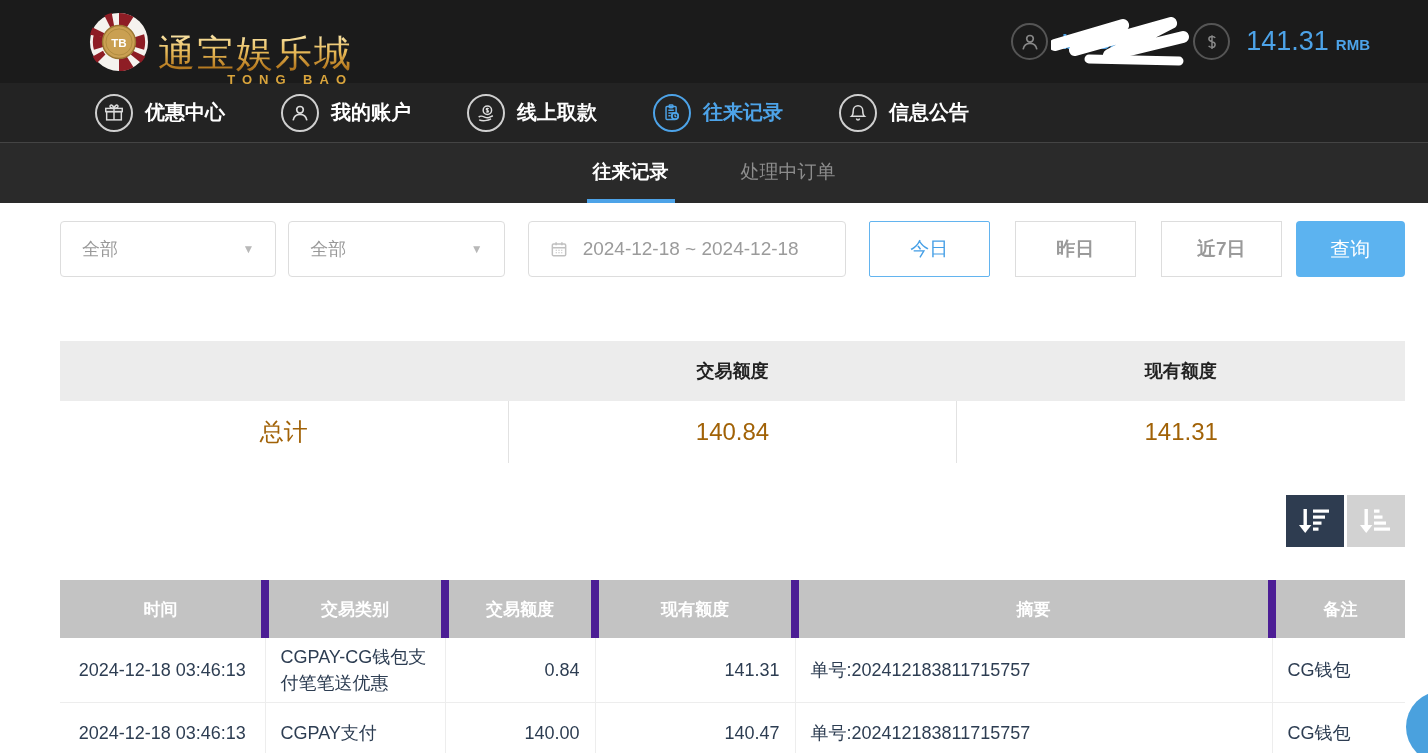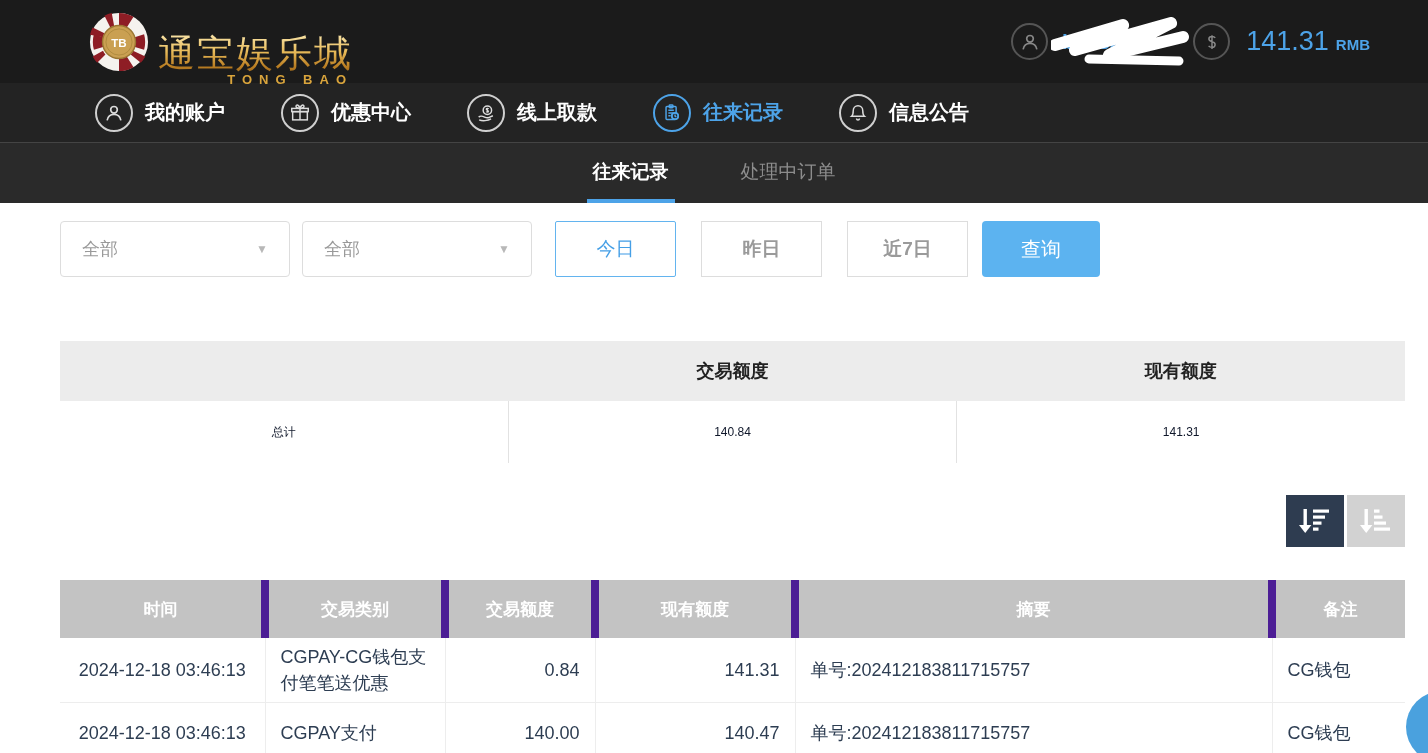--- a/index.html
+++ b/index.html
@@ -62,21 +62,21 @@
   .seg-btn.active { border-color:#63b4ef; color:#459fe6; z-index:1; border-radius:2px; }
   .search-btn { margin-left:14px; width:118px; background:#5cb3f0; color:#fff; border:none;
     border-radius:4px; font-size:20px; cursor:pointer; font-family:inherit; }
 
   
   .summary { margin-top:64px; }
   .summary-row { display:flex; }
   .summary-head { height:60px; background:#ececec; }
   .summary-head .cell { font-size:18px; font-weight:bold; color:#222; }
   .summary-body { height:62px; background:#fff; }
-  .summary-body .cell { font-size:12px; color:#0f172a; }
+  .summary-body .cell { font-size:24px; color:#a16207; }
   .summary-body .cell + .cell { border-left:1px solid #e2e2e2; }
   .summary .cell { flex:1; display:flex; align-items:center; justify-content:center; }
 
   
   .sort-row { margin-top:32px; display:flex; justify-content:flex-end; }
   .sort-btn { width:58px; height:52px; border:none; display:flex; align-items:center;
     justify-content:center; cursor:pointer; padding:0; }
   .sort-desc { background:#2e3c50; }
   .sort-asc { background:#d2d2d2; margin-left:3px; }
 
@@ -151,36 +151,36 @@
       </span>
       <span class="balance-num">141.31</span>
       <span class="balance-cur">RMB</span>
     </div>
   </div>
 </div>
 
 <div class="navbar">
   <div class="nav-item">
     <span class="nav-icon">
-      <svg width="22" height="22" viewBox="0 0 24 24" fill="none" stroke="currentColor" stroke-width="1.8">
-        <circle cx="12" cy="8.5" r="3.6"></circle>
-          <path d="M4.5 20 C5.5 14.8 9 13.5 12 13.5 C15 13.5 18.5 14.8 19.5 20"></path>
-      </svg>
-    </span>
-    <span class="nav-label">我的账户</span>
-  </div>
-  <div class="nav-item">
-    <span class="nav-icon">
       <svg width="22" height="22" viewBox="0 0 24 24" fill="none" stroke="currentColor" stroke-width="1.6">
         <rect x="4" y="10.5" width="16" height="9"></rect>
           <rect x="3" y="7" width="18" height="3.5"></rect>
         <path d="M12 7 V19.5 M12 7 C9 7 7.2 5.8 7.7 4.2 C8.2 2.7 11 3 12 7 Z M12 7 C15 7 16.8 5.8 16.3 4.2 C15.8 2.7 13 3 12 7 Z"></path>
       </svg>
     </span>
     <span class="nav-label">优惠中心</span>
+  </div>
+  <div class="nav-item">
+    <span class="nav-icon">
+      <svg width="22" height="22" viewBox="0 0 24 24" fill="none" stroke="currentColor" stroke-width="1.8">
+        <circle cx="12" cy="8.5" r="3.6"></circle>
+          <path d="M4.5 20 C5.5 14.8 9 13.5 12 13.5 C15 13.5 18.5 14.8 19.5 20"></path>
+      </svg>
+    </span>
+    <span class="nav-label">我的账户</span>
   </div>
   <div class="nav-item">
     <span class="nav-icon">
       <svg width="22" height="22" viewBox="0 0 24 24" fill="none" stroke="currentColor" stroke-width="1.6">
         <circle cx="13.5" cy="9" r="4.6"></circle>
         <path d="M13.5 6.3 V11.7 M15 7.4 C15 7.4 14.4 6.9 13.5 6.9 C12.6 6.9 12.2 7.4 12.2 7.9 C12.2 9.3 14.8 8.7 14.8 10.1 C14.8 10.7 14.2 11.2 13.5 11.2 C12.6 11.2 12.1 10.6 12.1 10.6" stroke-width="1.2"></path>
         <path d="M4 16.5 C6 14.5 8.5 15.5 10.5 16.5 C12 17.3 14 17.5 15.5 16.8 L19.5 15"></path>
         <path d="M4.5 19.5 C8 21 14 20.5 17.5 18.5"></path>
       </svg>
     </span>
@@ -218,20 +218,30 @@
 <div class="content">
 
   <div class="filter-row">
     <div class="select">
       <span>全部</span>
       <span class="caret">▼</span>
     </div>
     <div class="select">
       <span>全部</span>
       <span class="caret">▼</span>
+    </div>
+    <div class="datefield">
+      <span class="cal">
+        <svg width="20" height="20" viewBox="0 0 24 24" fill="none" stroke="currentColor" stroke-width="1.8">
+          <rect x="4" y="6" width="16" height="14" rx="1.5"></rect>
+          <path d="M4 10.5 H20 M8.5 4 V7.5 M15.5 4 V7.5"></path>
+          <path d="M8 13.5 H9.5 M11.2 13.5 H12.8 M14.5 13.5 H16 M8 16.5 H9.5 M11.2 16.5 H12.8 M14.5 16.5 H16" stroke-width="1.4"></path>
+        </svg>
+      </span>
+      <span>2024-12-18 ~ 2024-12-18</span>
     </div>
     <div class="seg-group">
       <div class="seg-btn active">今日</div>
       <div class="seg-btn">昨日</div>
       <div class="seg-btn">近7日</div>
     </div>
     <button class="search-btn">查询</button>
   </div>
 
   <div class="summary">

